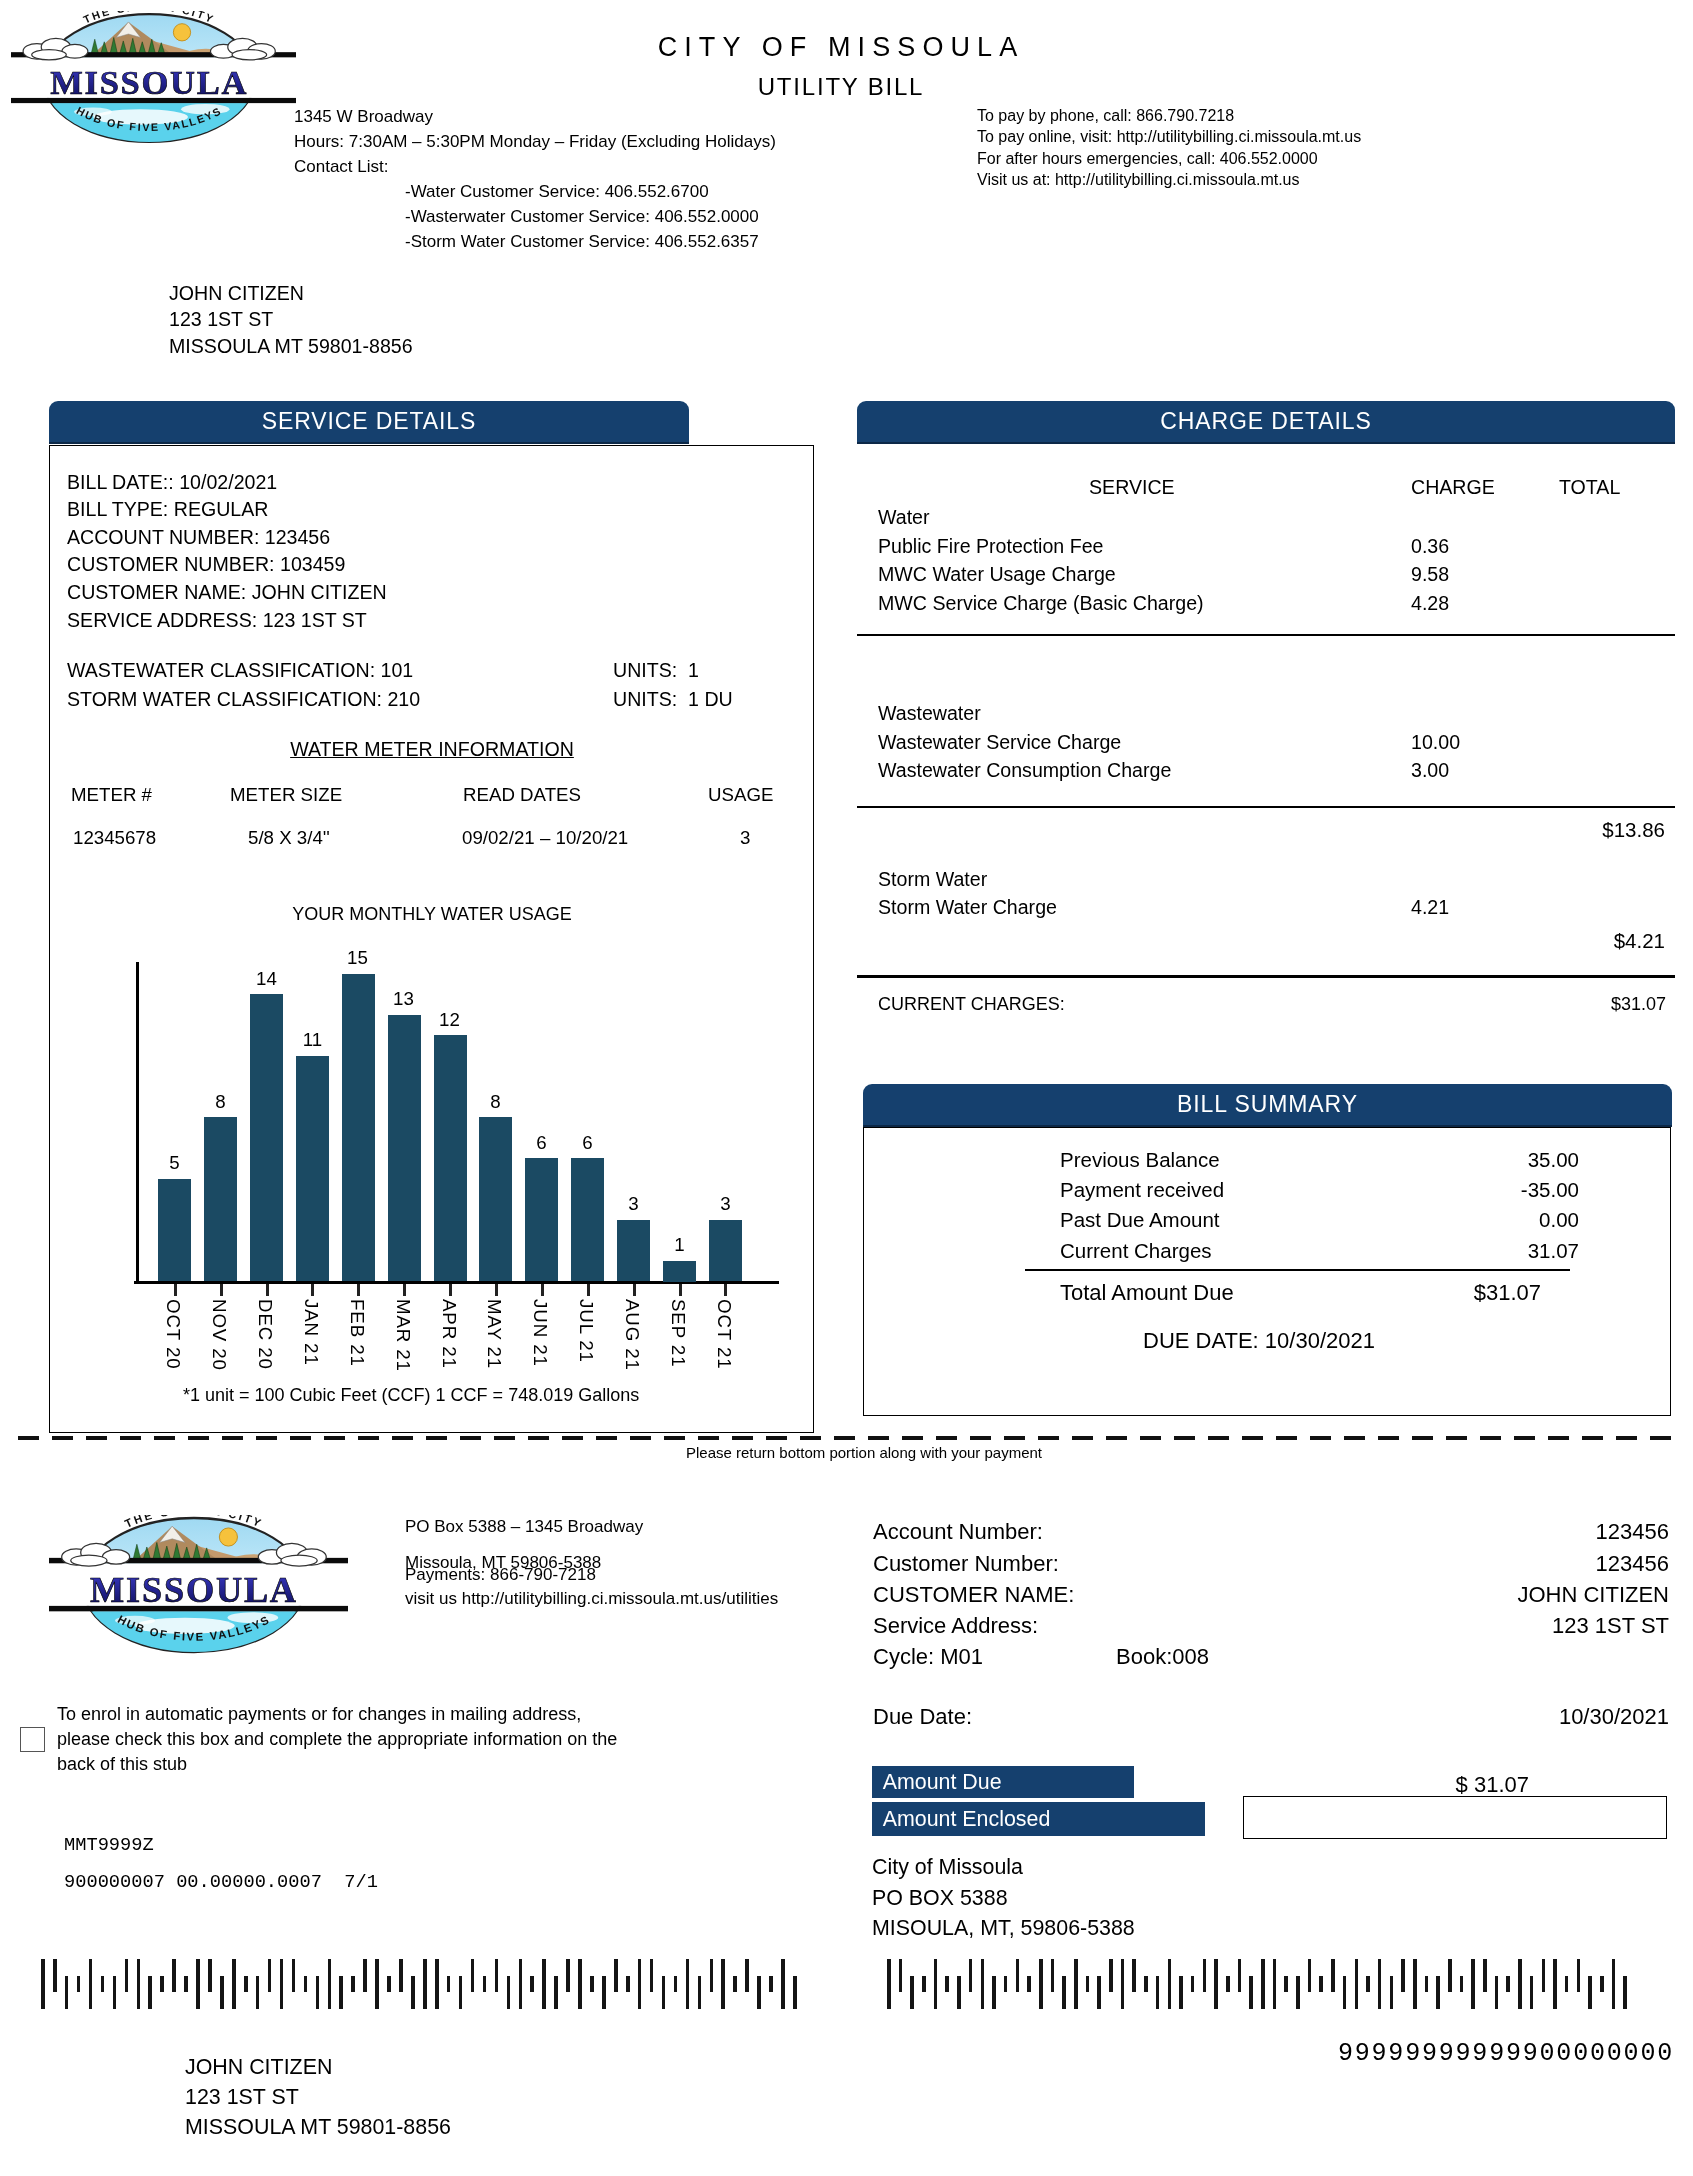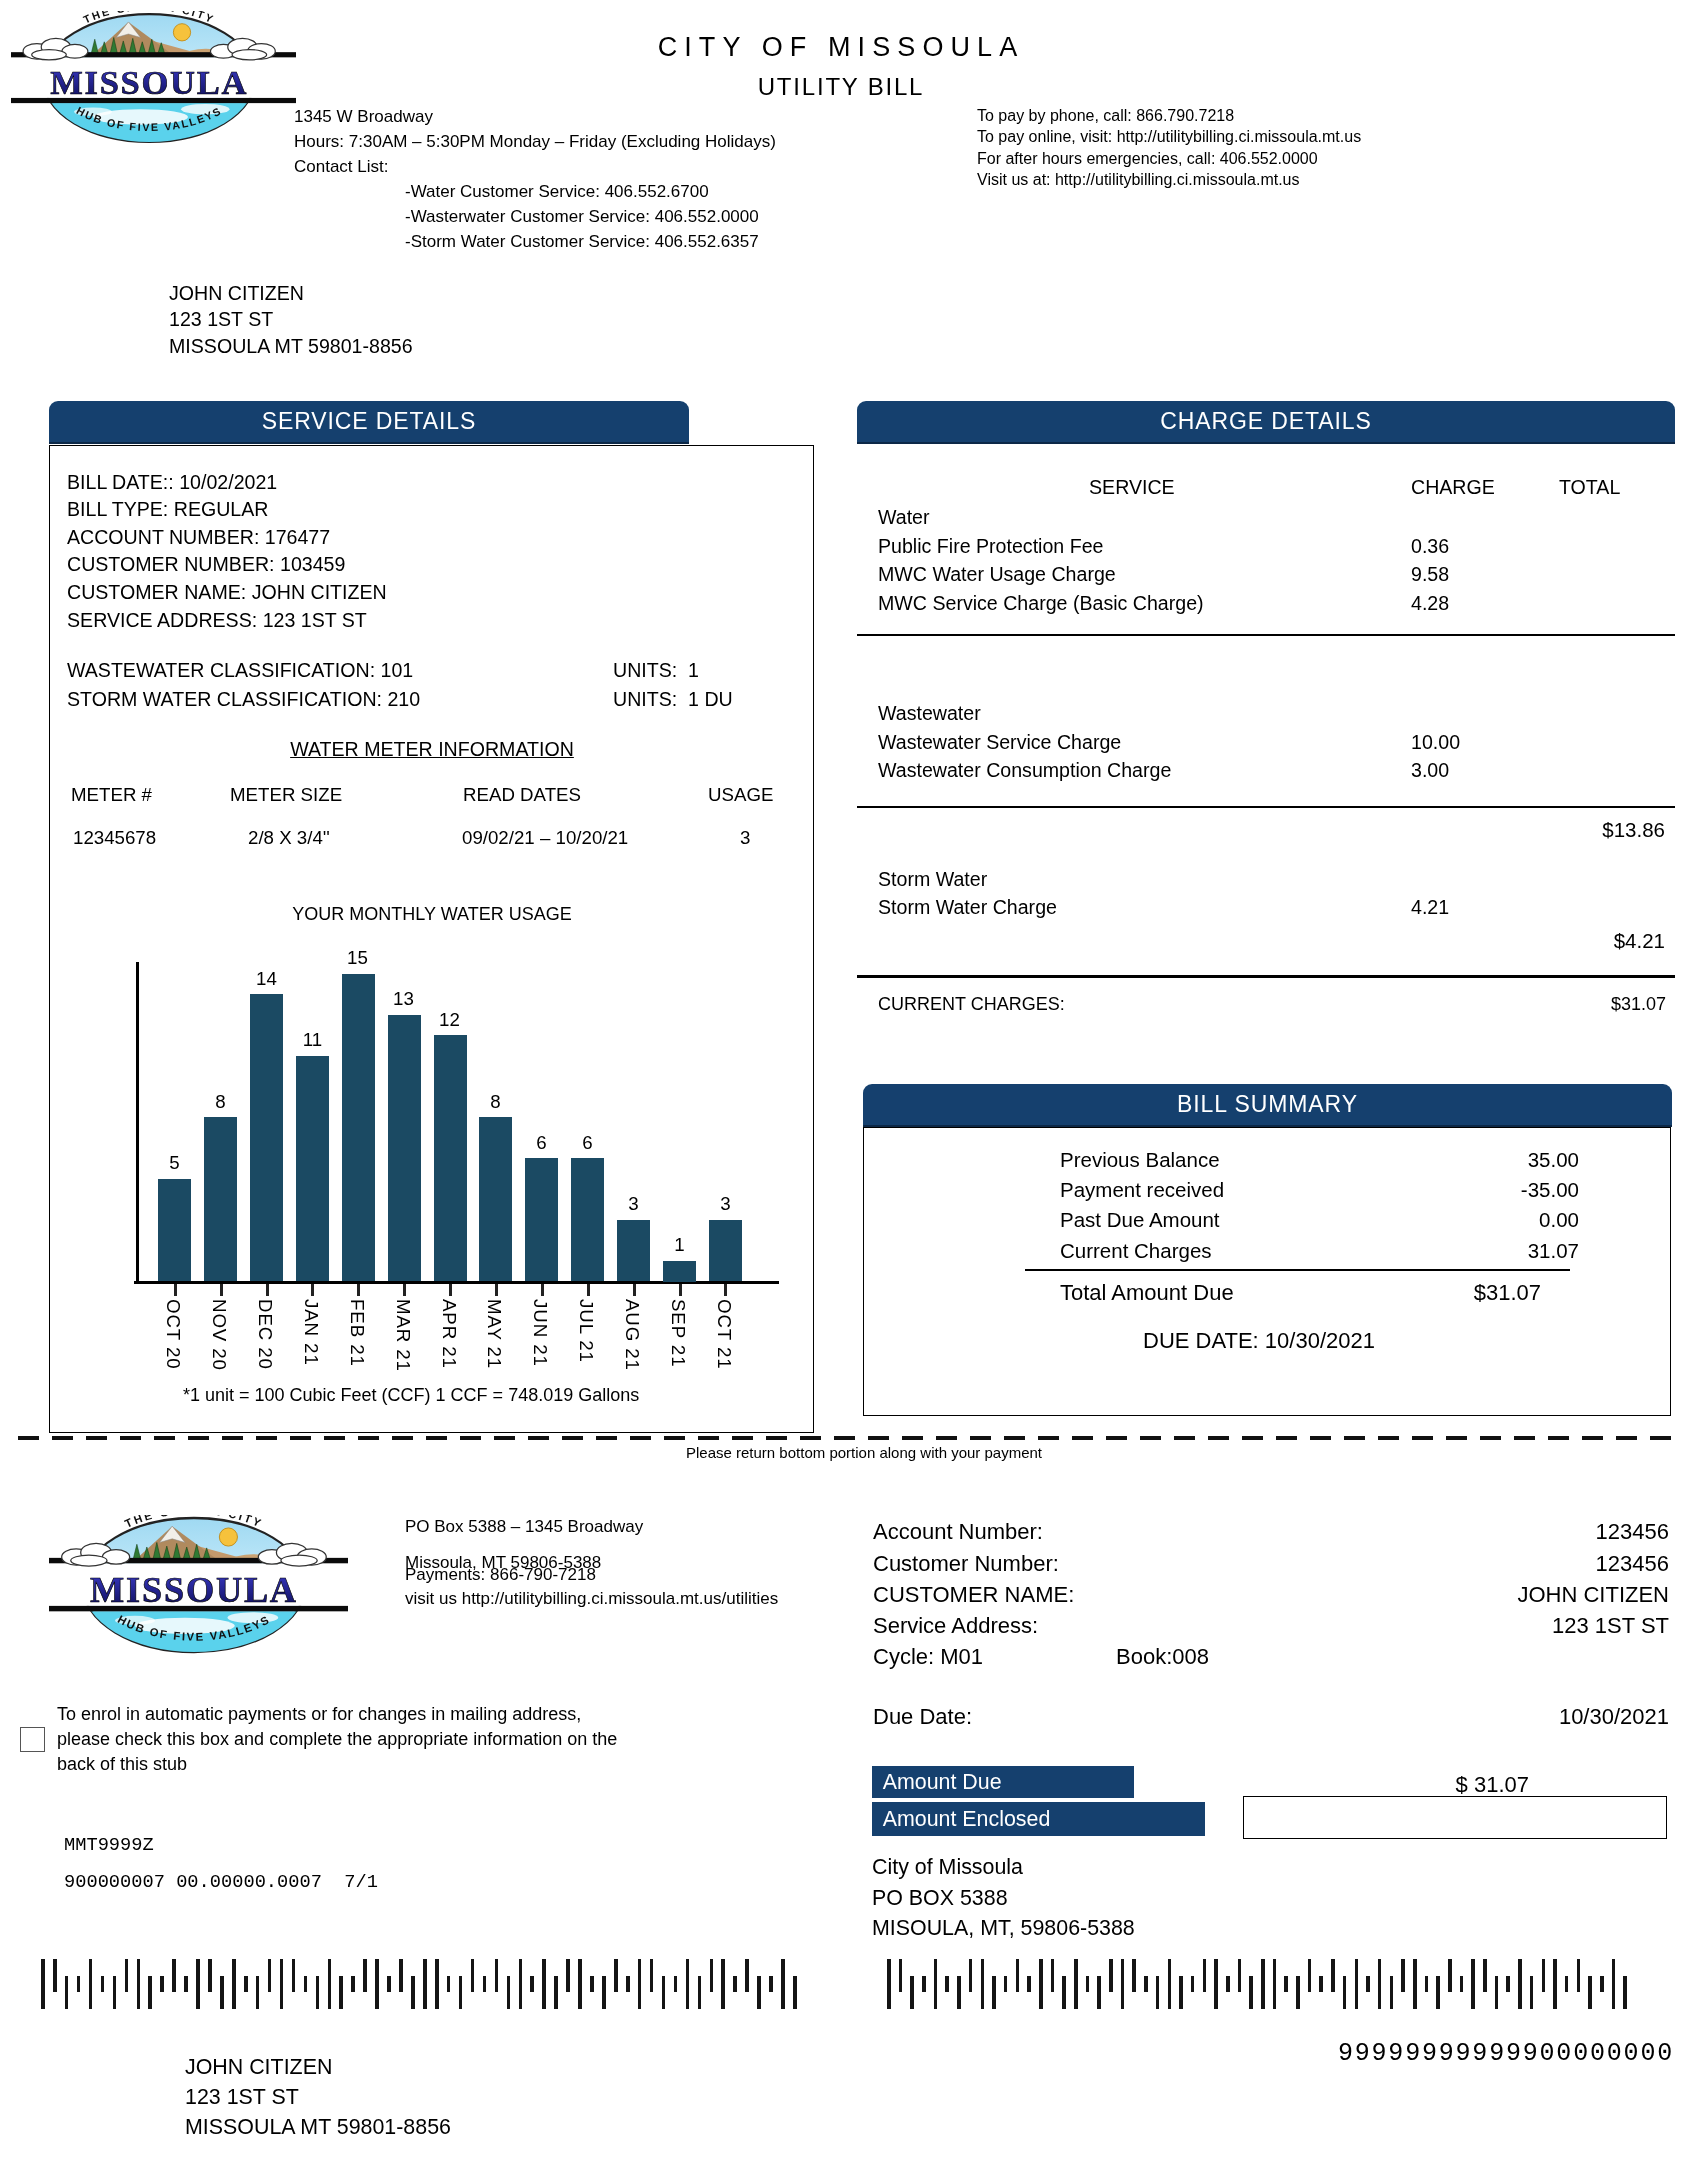--- a/index.html
+++ b/index.html
@@ -121,39 +121,39 @@
 
 <div class="abs f22" style="left:169px;top:282px;" data-name="recipient-name">JOHN CITIZEN</div>
 <div class="abs f22" style="left:169px;top:308px;" data-name="recipient-street">123 1ST ST</div>
 <div class="abs f22" style="left:169px;top:335px;" data-name="recipient-city">MISSOULA MT 59801-8856</div>
 
 <div class="abs bar-header" style="left:49px;top:401px;width:640px;height:41px;" data-name="service-details-header">SERVICE DETAILS</div>
 <div class="abs boxed" style="left:49px;top:445px;width:763px;height:986px;" data-name="service-details-box"></div>
 
 <div class="abs f22" style="left:67px;top:471px;" data-name="bill-date">BILL DATE:: 10/02/2021</div>
 <div class="abs f22" style="left:67px;top:498px;" data-name="bill-type">BILL TYPE: REGULAR</div>
-<div class="abs f22" style="left:67px;top:526px;" data-name="account-number">ACCOUNT NUMBER: 176477</div>
+<div class="abs f22" style="left:67px;top:526px;" data-name="account-number">ACCOUNT NUMBER: 123456</div>
 <div class="abs f22" style="left:67px;top:553px;" data-name="customer-number">CUSTOMER NUMBER: 103459</div>
 <div class="abs f22" style="left:67px;top:581px;" data-name="customer-name">CUSTOMER NAME: JOHN CITIZEN</div>
 <div class="abs f22" style="left:67px;top:609px;" data-name="service-address">SERVICE ADDRESS: 123 1ST ST</div>
 
 <div class="abs f22" style="left:67px;top:659px;" data-name="wastewater-classification">WASTEWATER CLASSIFICATION: 101</div>
 <div class="abs f22 pre" style="left:613px;top:659px;" data-name="wastewater-units">UNITS:  1</div>
 <div class="abs f22" style="left:67px;top:688px;" data-name="stormwater-classification">STORM WATER CLASSIFICATION: 210</div>
 <div class="abs f22 pre" style="left:613px;top:688px;" data-name="stormwater-units">UNITS:  1 DU</div>
 
 <div class="abs f22 ctr underline" style="left:49px;top:738px;width:766px;" data-name="water-meter-section-title">WATER METER INFORMATION</div>
 
 <div class="abs f21" style="left:71px;top:784px;" data-name="meter-col-number">METER #</div>
 <div class="abs f21" style="left:230px;top:784px;" data-name="meter-col-size">METER SIZE</div>
 <div class="abs f21" style="left:463px;top:784px;" data-name="meter-col-readdates">READ DATES</div>
 <div class="abs f21" style="left:708px;top:784px;" data-name="meter-col-usage">USAGE</div>
 
 <div class="abs f21" style="left:73px;top:827px;" data-name="meter-number-cell">12345678</div>
-<div class="abs f21" style="left:248px;top:827px;" data-name="meter-size-cell">2/8 X 3/4''</div>
+<div class="abs f21" style="left:248px;top:827px;" data-name="meter-size-cell">5/8 X 3/4''</div>
 <div class="abs f21" style="left:462px;top:827px;" data-name="meter-readdates-cell">09/02/21 – 10/20/21</div>
 <div class="abs f21" style="left:740px;top:827px;" data-name="meter-usage-cell">3</div>
 
 <div class="abs f20 ctr" style="left:49px;top:904px;width:766px;" data-name="chart-title">YOUR MONTHLY WATER USAGE</div>
 <div class="abs rule" style="left:136px;top:962px;width:2.7px;height:322px;" data-name="chart-y-axis"></div>
 <div class="abs rule" style="left:134px;top:1281px;width:645px;height:2.7px;" data-name="chart-x-axis"></div>
 <div id="chart-layer" data-name="usage-bar-chart">
     <div class="chart-bar" data-name="usage-bar" style="left: 158px; top: 1179px; width: 33px; height: 102px; background: rgb(27, 74, 99);"></div>
     <div class="chart-val" data-name="usage-bar-value" style="left: 148px; top: 1152px;">5</div>
     <div class="chart-tick" data-name="x-axis-tick" style="left: 174px; top: 1284px;"></div>

